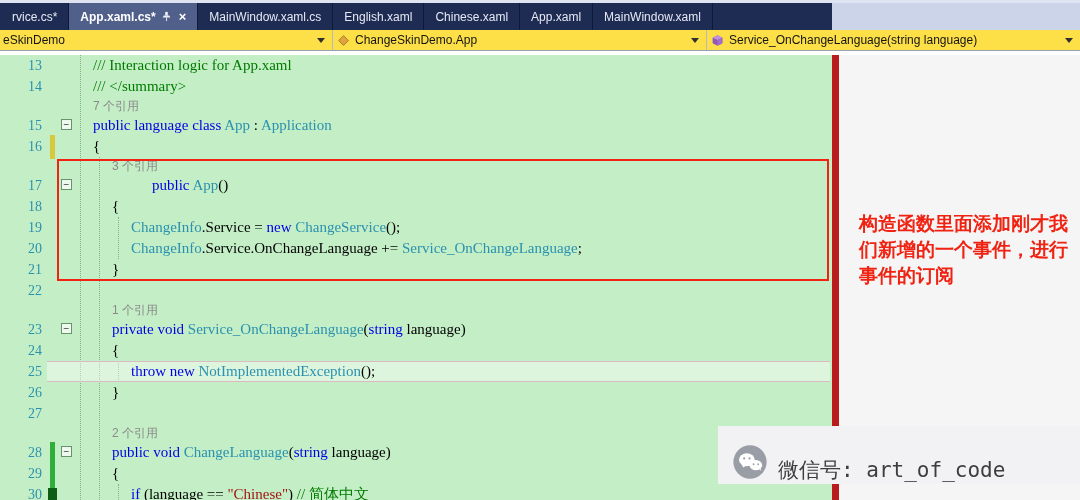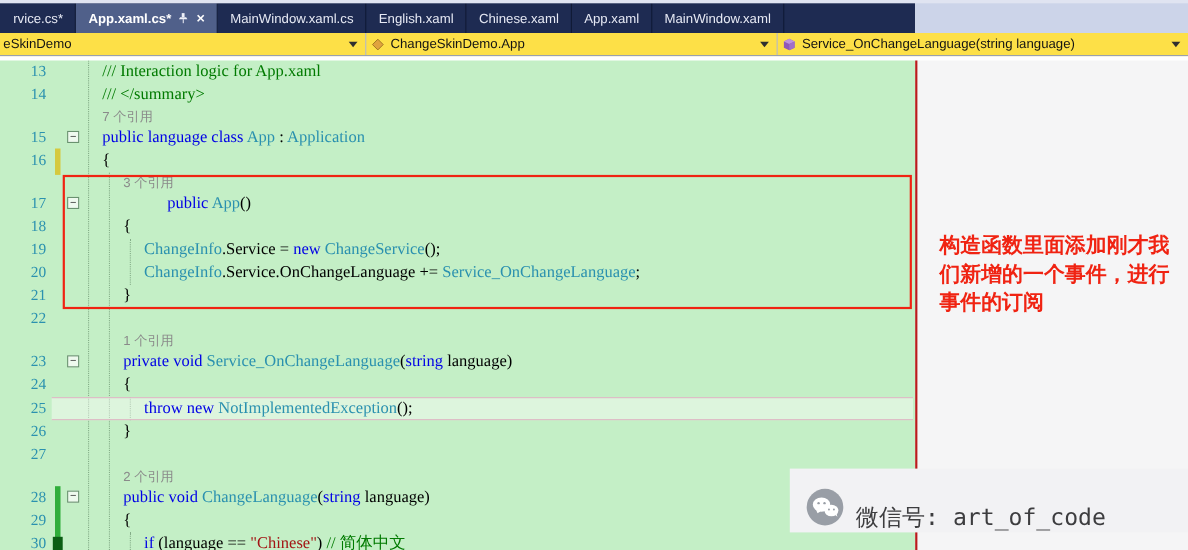--- a/index.html
+++ b/index.html
@@ -59,21 +59,21 @@
   .g3c{left:118px;top:429px;height:16px}
   .bar{position:absolute;z-index:2}
   .bar-y{left:50px;top:80px;width:5px;height:24px;background:#d5c93e}
   .bar-g{left:50px;top:387px;width:5px;height:58px;background:#2fae3a}
   .bar-gd{left:48px;top:433px;width:9px;height:12px;background:#0b5e14;z-index:3}
   .redbox{position:absolute;left:57px;top:104px;width:772px;height:122px;
           border:2px solid var(--annotation-red,#f02312);z-index:5;box-sizing:border-box}
 
   
   .rightpanel{position:absolute;left:832px;top:55px;right:0;bottom:0;background:var(--panel-bg,#f5f5f6);
-              border-left:2px solid #b91c1c}
+              border-left:7px solid #b91c1c}
   .annot{position:absolute;left:20px;top:156px;font-size:19px;line-height:26px;font-weight:bold;
          color:var(--annotation-red,#f02312);font-family:"Liberation Sans","DejaVu Sans",sans-serif}
 
   
   .watermark{position:absolute;left:718px;top:426px;width:362px;height:58px;background:#f2f2f4;
              display:flex;align-items:flex-end;gap:10px;padding-left:14px;box-sizing:border-box;z-index:10}
   .wm-label{font-family:"DejaVu Sans Mono","Liberation Mono",monospace;font-size:21px;color:#3d3d3f}
 </style>
 </head>
 <body>

